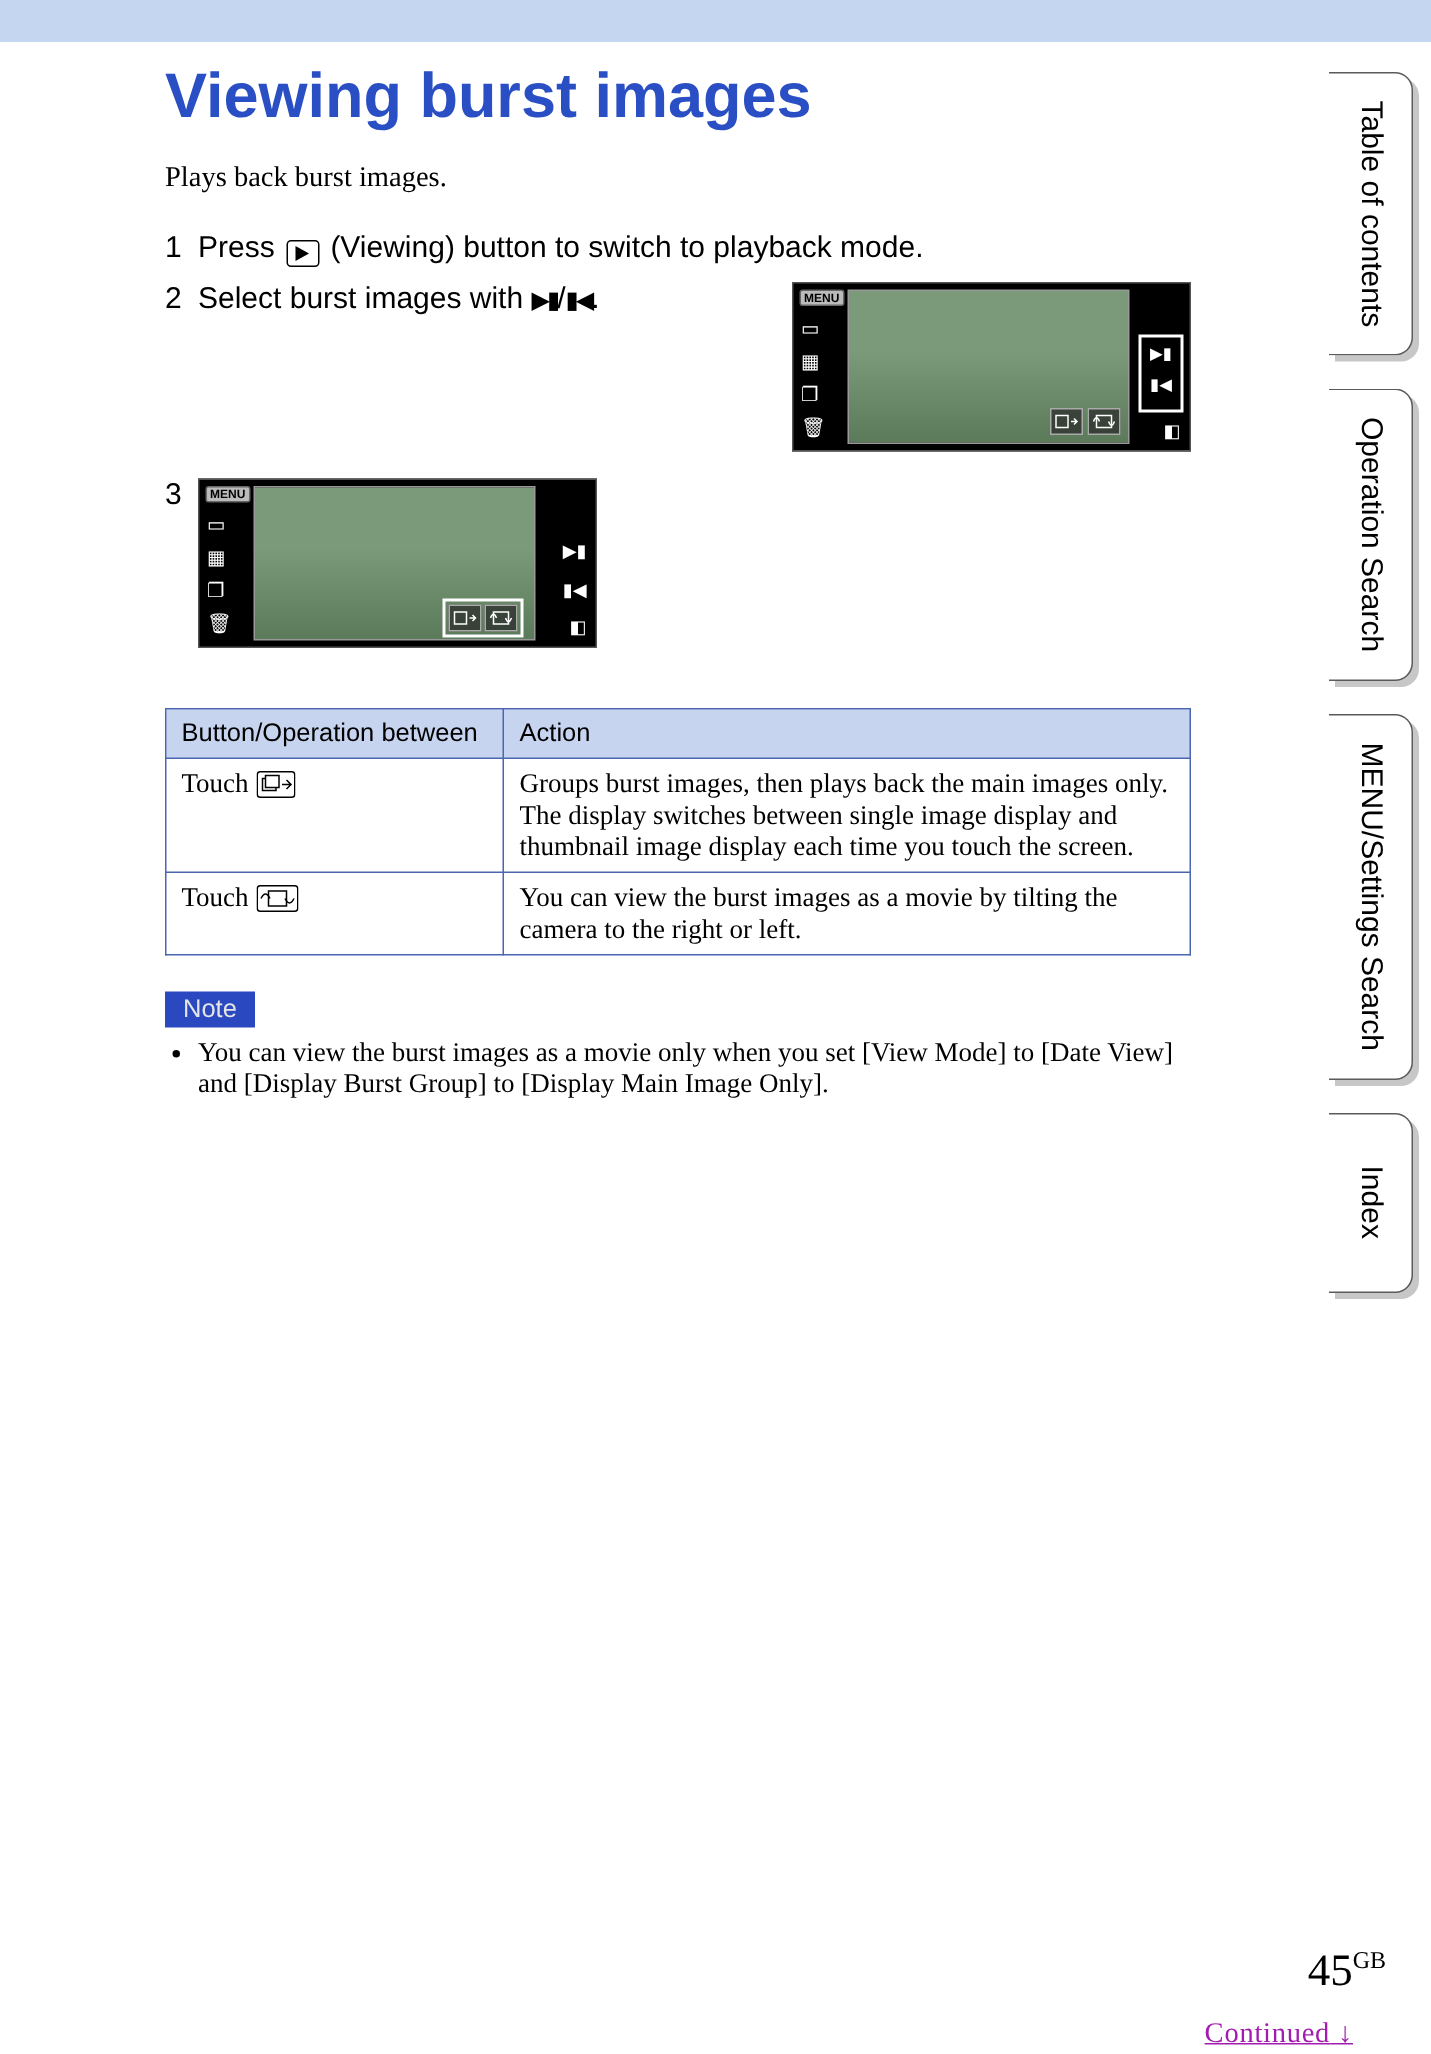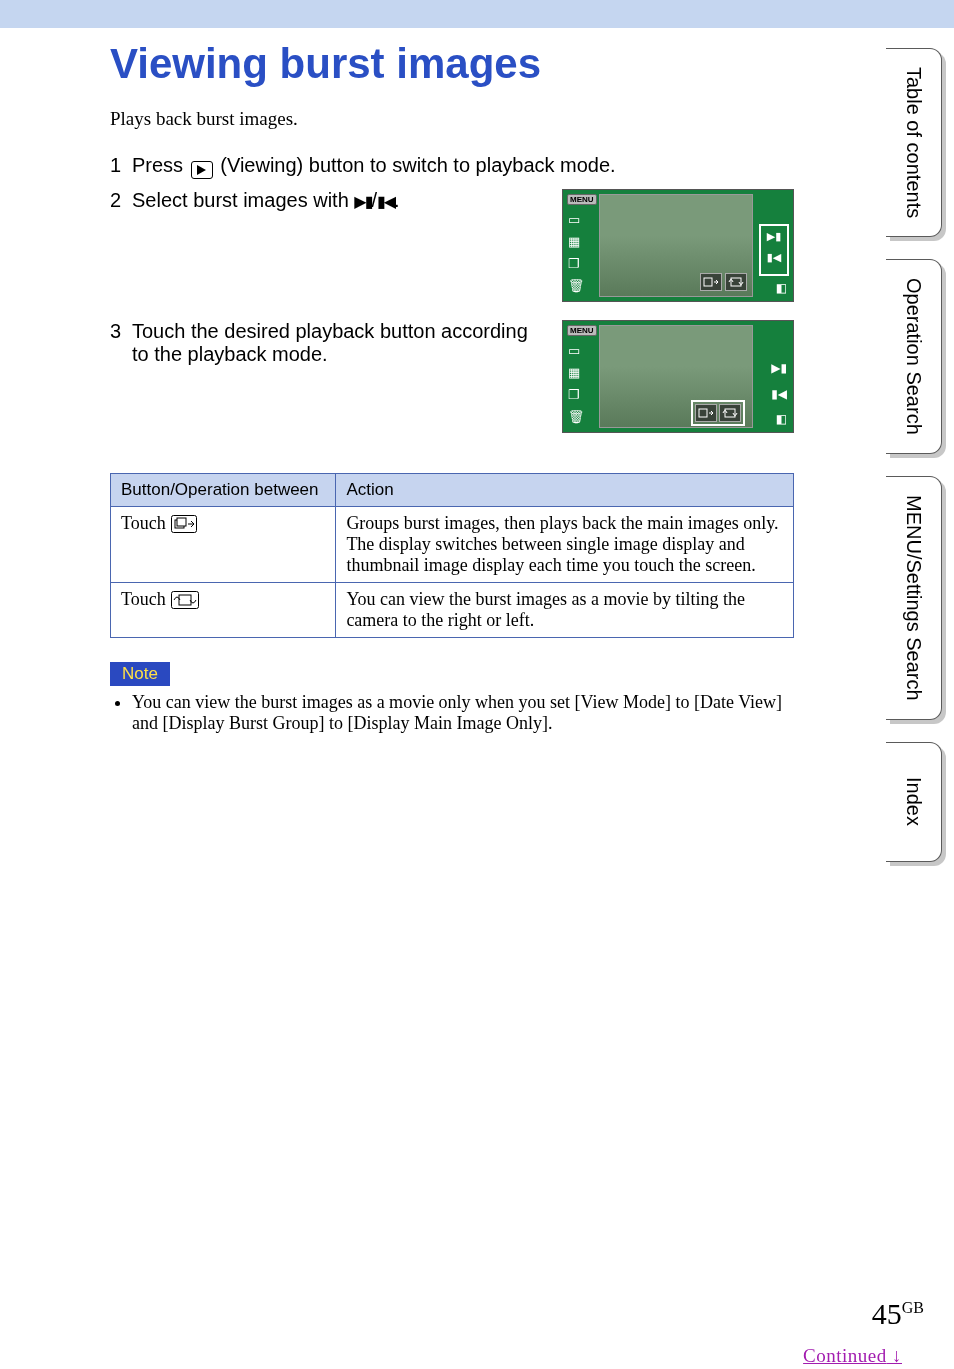--- a/index.html
+++ b/index.html
@@ -74,22 +74,22 @@
     border-bottom: 5px solid transparent;
     border-left: 9px solid #000;
   }
   .burst-group-icon {
     display:inline-block; vertical-align:-4px; margin:0 1px;
   }
   .tilt-icon { display:inline-block; vertical-align:-4px; margin:0 1px;}
   .nav-glyph { font-size: 16px; letter-spacing:-2px; }
 
   .thumb {
-    width: 232px; height: 113px;
-    background: #15803d;
+    width: 266px; height: 113px;
+    background: #000000;
     border: 1px solid #555;
     position: relative;
     flex: none;
   }
   .thumb .menu-tag {
     position: absolute; top:4px; left:4px;
     background:#bbb; color:#000; font-size:8px; font-weight:700;
     padding:0 2px; border:1px solid #666; border-radius:2px;
   }
   .thumb .left-icons { position:absolute; left:5px; top:22px; display:flex; flex-direction:column; gap:7px; }
@@ -131,21 +131,21 @@
   table.op td {
     padding: 6px 10px;
     border: 1px solid #4a66b0;
     vertical-align: top;
     font-family: "Times New Roman", Times, serif;
     font-size: 18px;
   }
   .note-tag {
     display: inline-block;
     background: #2a49c0;
-    color: #fde047;
+    color: #e5e5e5;
     font-size: 17px;
     padding: 2px 12px;
     margin-top: 24px;
   }
   ul.note {
     margin: 6px 0 0 0;
     padding-left: 22px;
     font-family: "Times New Roman", Times, serif;
     font-size: 18px;
   }
@@ -246,21 +246,20 @@
             <span class="i">▮◀</span>
           </span>
           <span class="right-bot">◧</span>
         </span>
       </span>
     </li>
 
     <li style="margin-top:18px;">
       <span class="num">3</span>
       <span class="step-body step-row">
-        <span class="step-text">Touch the desired playback button according to the playback mode.</span>
         <span class="thumb t2">
           <span class="menu-tag">MENU</span>
           <span class="left-icons">
             <span>▭</span>
             <span>▦</span>
             <span>❐</span>
             <span>🗑</span>
           </span>
           <span class="img-area"></span>
           <span class="overlay-wrap">

